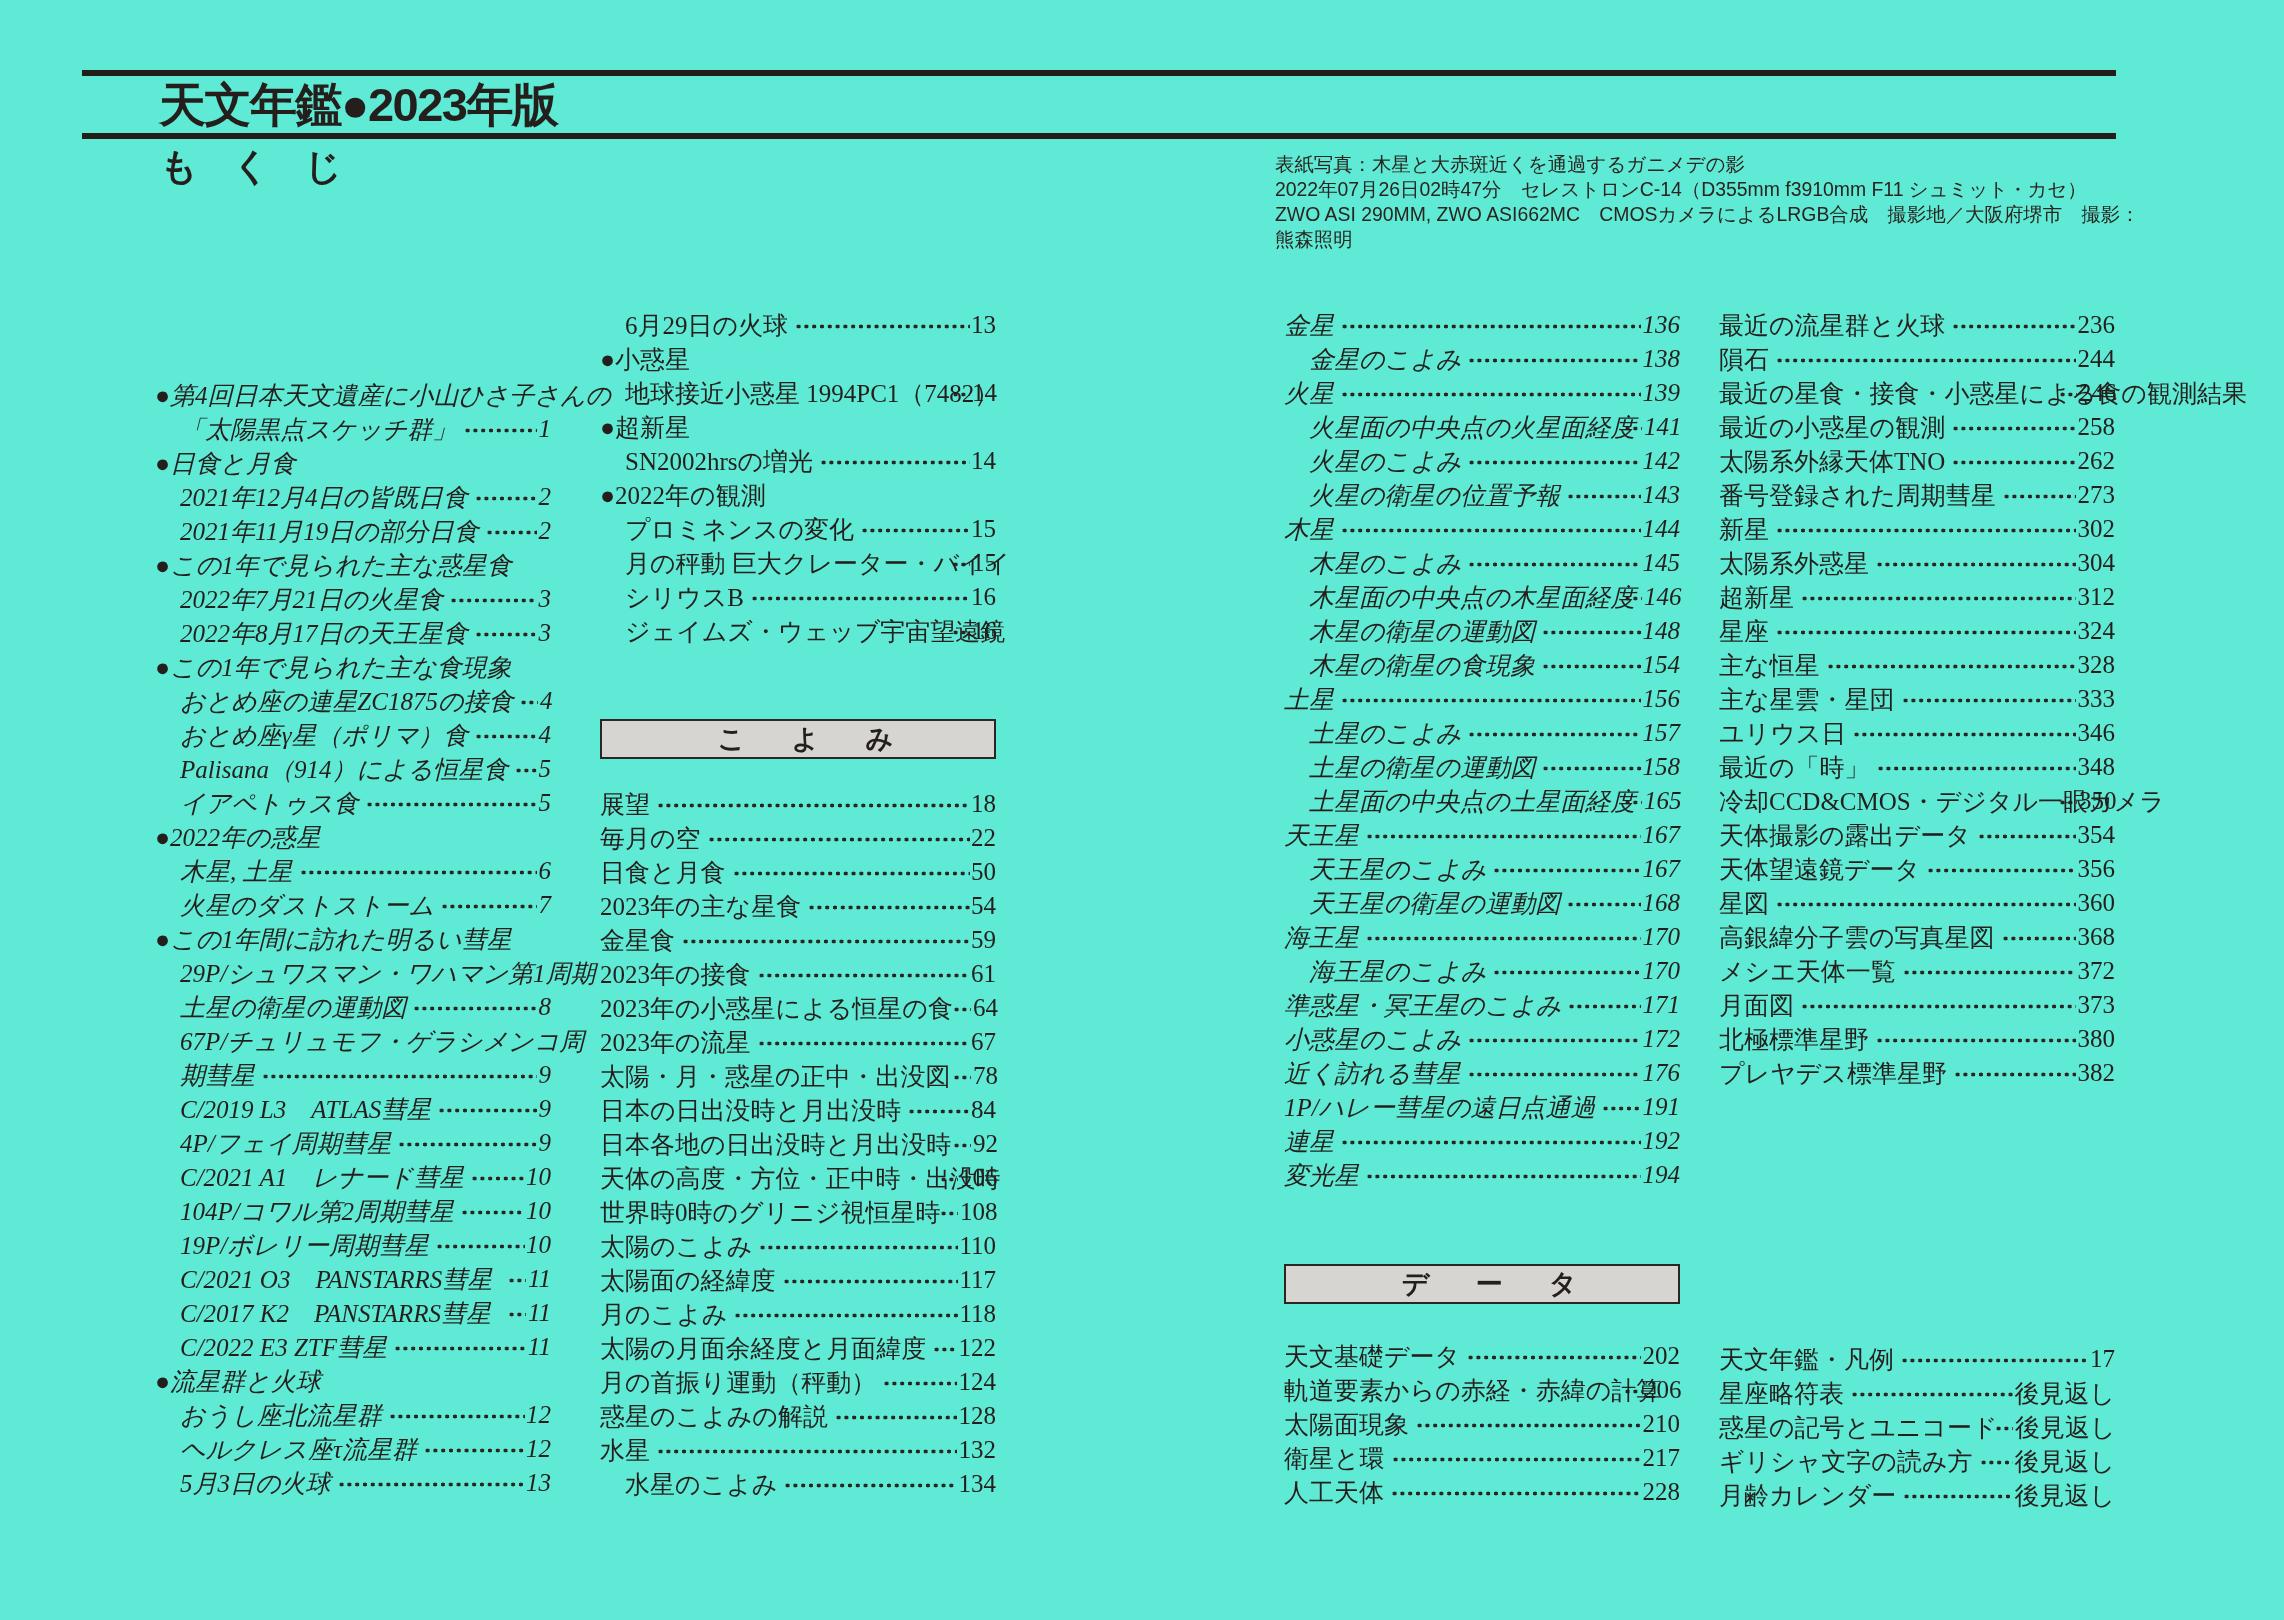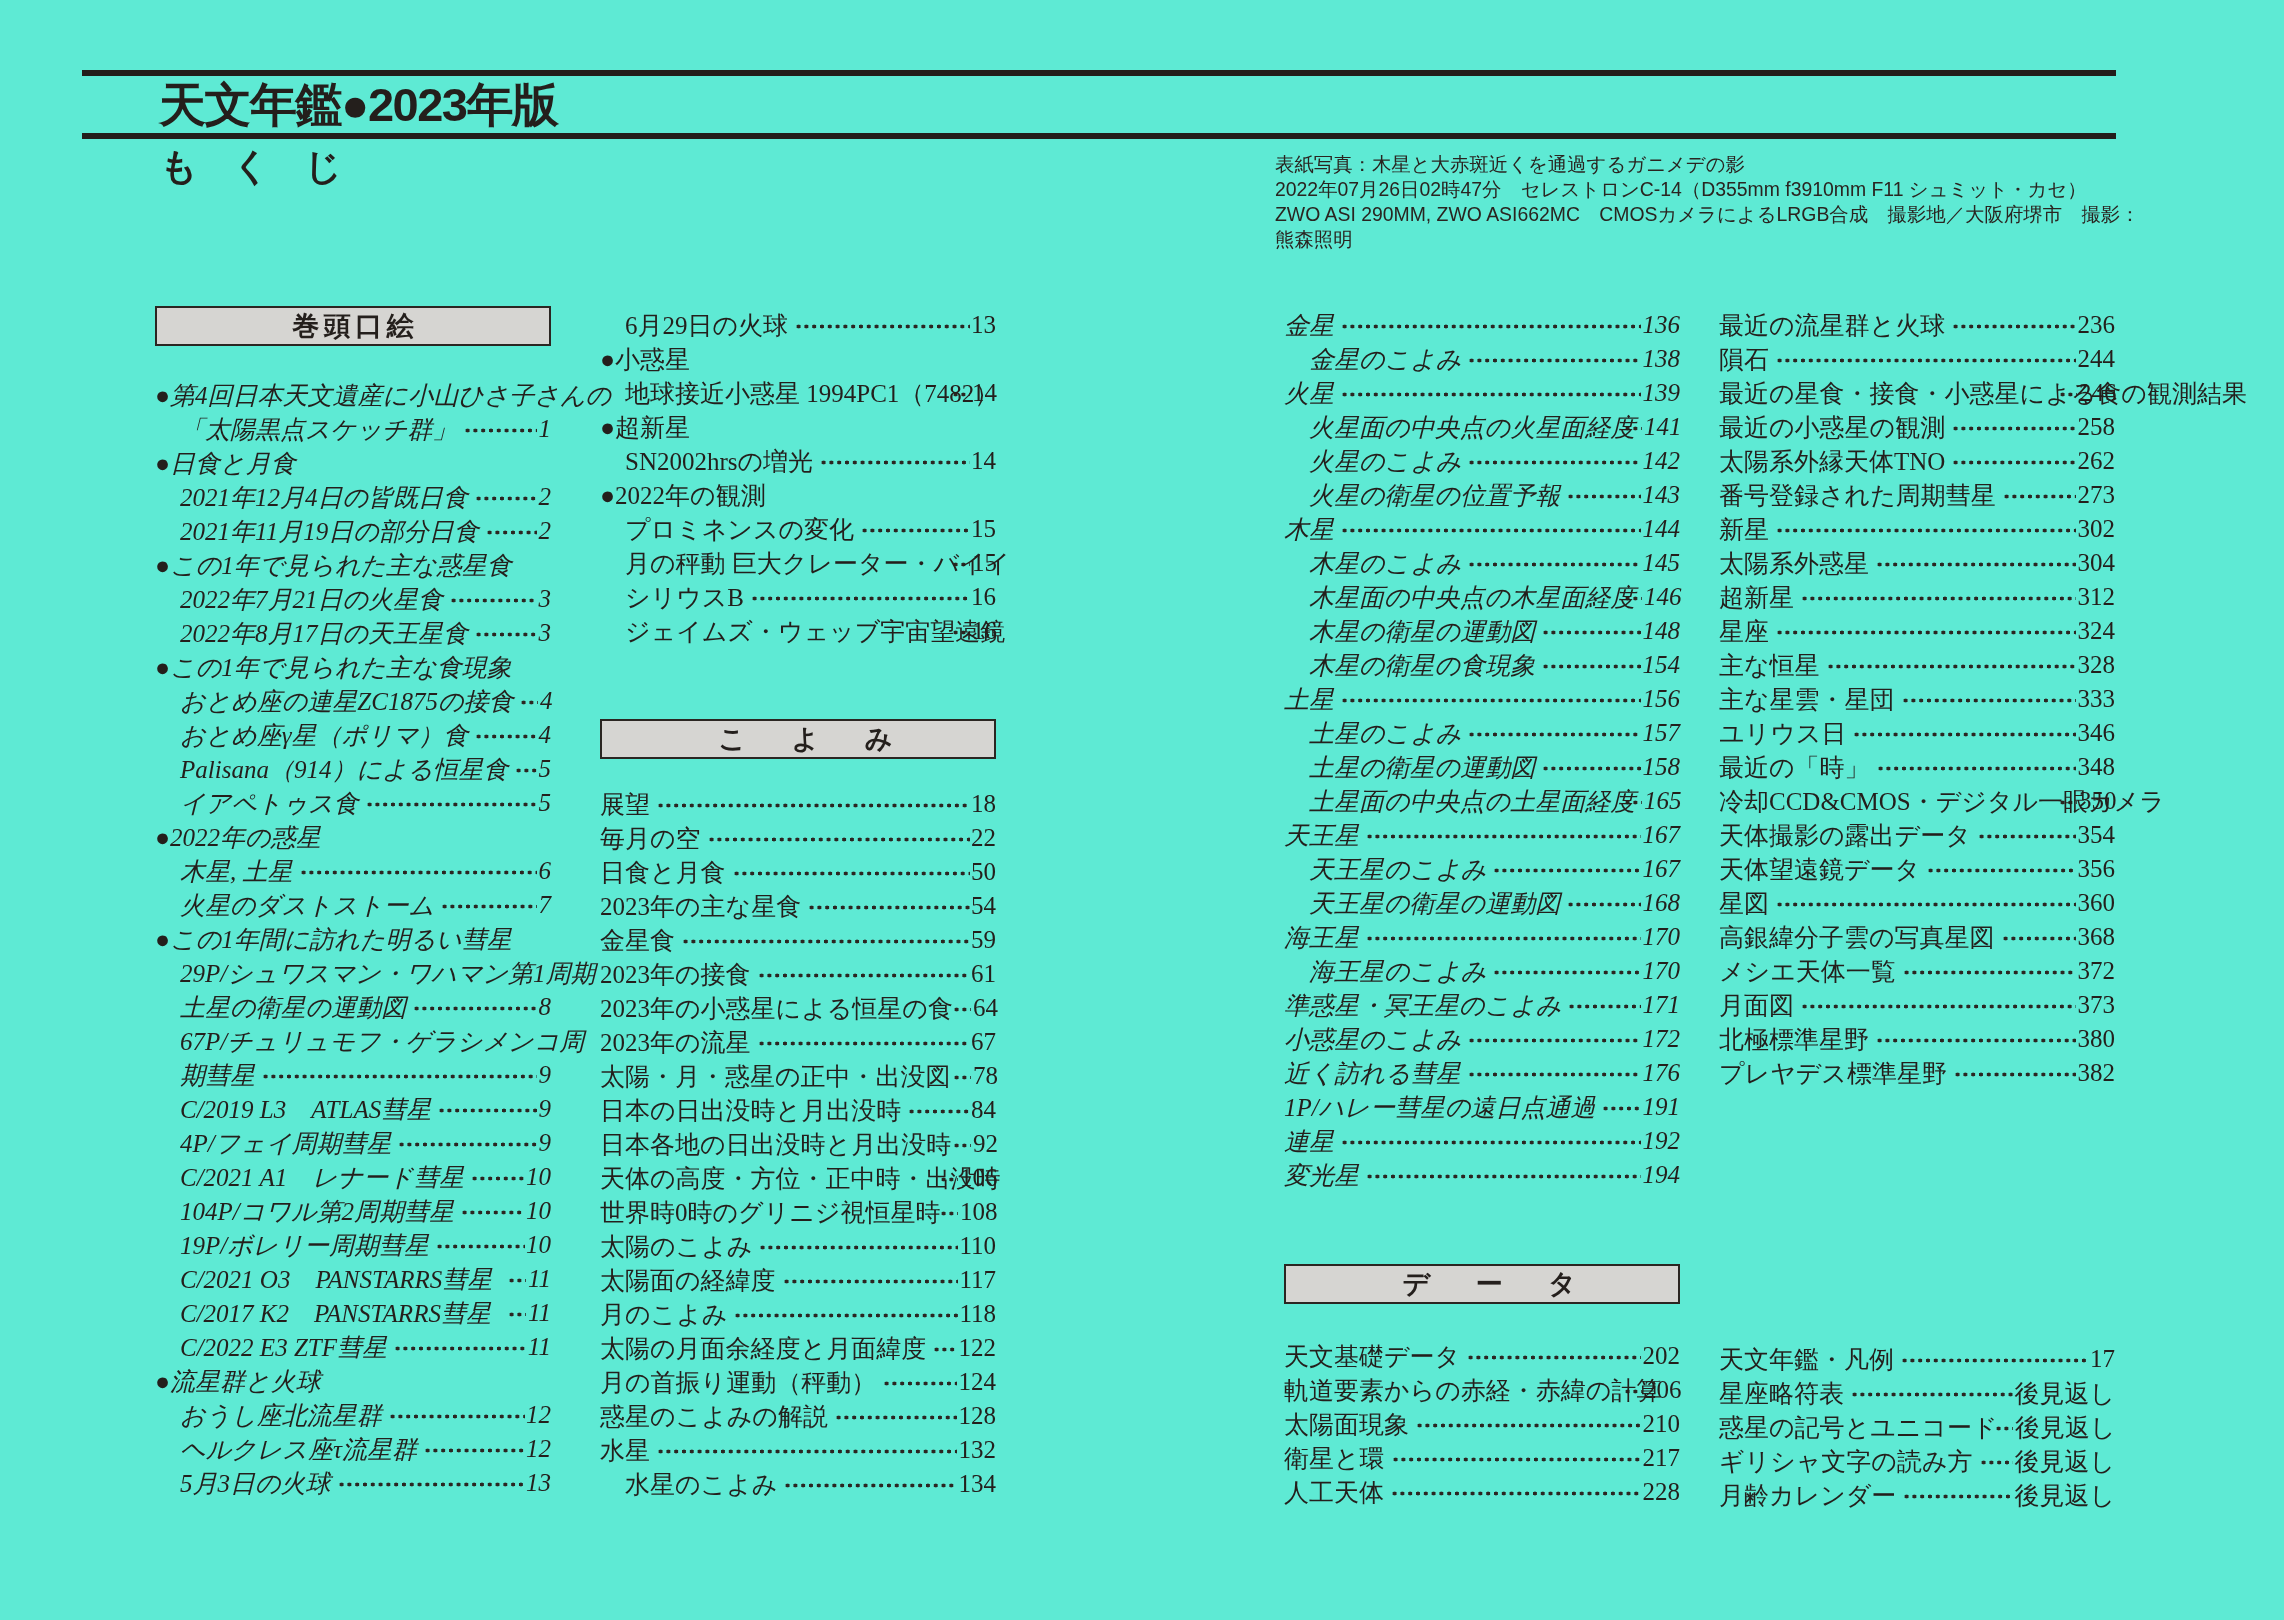--- a/index.html
+++ b/index.html
@@ -12,21 +12,21 @@
         font-weight:700;font-size:47px;letter-spacing:-1.5px;color:#241f1c;white-space:nowrap;}
   .page-heading{position:absolute;left:160px;top:142px;margin:0;font-family:"Liberation Sans","DejaVu Sans",sans-serif;
         font-weight:700;font-size:37px;letter-spacing:12px;color:#241f1c;white-space:nowrap;}
   .credit{position:absolute;left:1275px;top:152px;width:857px;font-family:"Liberation Sans","DejaVu Sans",sans-serif;
         font-size:19.4px;line-height:25px;color:#2a2420;}
   .credit div{white-space:nowrap;}
   .secbox{position:absolute;width:396px;height:40px;box-sizing:border-box;background:#d6d5d2;border:2.2px solid #2b2622;
         display:flex;align-items:center;justify-content:center;font-family:"Liberation Sans","DejaVu Sans",sans-serif;
         font-weight:700;font-size:27px;color:#241f1c;white-space:nowrap;}
   .ls-tight{letter-spacing:4.5px;padding-left:4.5px;}
-  .ls-wide{letter-spacing:19.4px;padding-left:34px;font-family:Liberation Serif, serif;}
+  .ls-wide{letter-spacing:19.4px;padding-left:34px;}
   #box-kantou{left:155px;top:306px;}
   #box-koyomi{left:600px;top:719px;}
   #box-data{left:1284px;top:1264px;}
   .toc-list{position:absolute;width:396px;}
   #list-col1{left:155px;top:378px;font-style:italic;}
   #list-col2-top{left:600px;top:308px;}
   #list-col2-koyomi{left:600px;top:787px;}
   #list-col3-main{left:1284px;top:308px;font-style:italic;}
   #list-col3-data{left:1284px;top:1339px;}
   #list-col4-main{left:1719px;top:308px;}
@@ -48,21 +48,20 @@
   <div class="rule" id="rule-mid"></div>
   <h2 class="page-heading">も く じ</h2>
 
   <div class="credit">
     <div>表紙写真：木星と大赤斑近くを通過するガニメデの影</div>
     <div>2022年07月26日02時47分　セレストロンC-14（D355mm f3910mm F11 シュミット・カセ）</div>
     <div>ZWO ASI 290MM, ZWO ASI662MC　CMOSカメラによるLRGB合成　撮影地／大阪府堺市　撮影：</div>
     <div>熊森照明</div>
   </div>
 
-  <div class="secbox ls-tight" id="box-kantou">巻頭口絵</div>
   <div class="toc-list" id="list-col1">
       <div class="toc-line">
         <span class="t" style="width: 396px; transform: scaleX(1);">●第4回日本天文遺産に小山ひさ子さんの</span>
       </div>
       <div class="toc-line ind">
         <span class="t">「太陽黒点スケッチ群」</span>
         <span class="leader"></span>
         <span class="pg">1</span>
       </div>
       <div class="toc-line">

